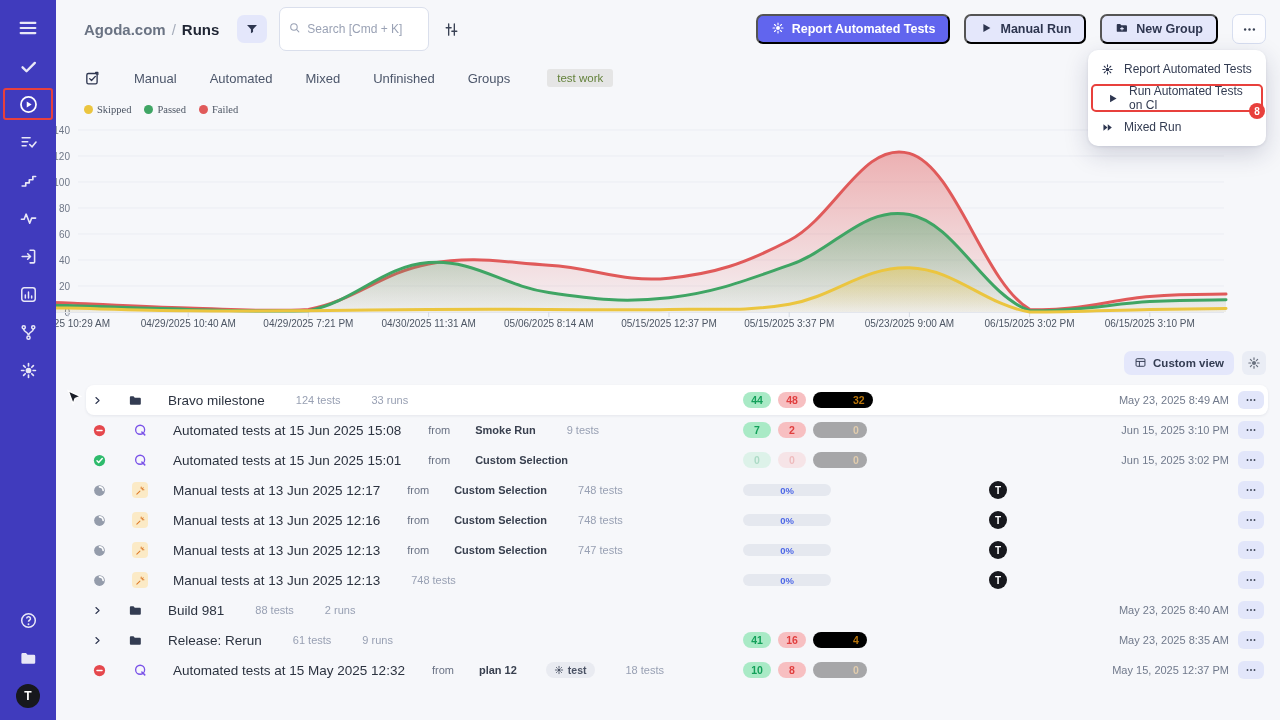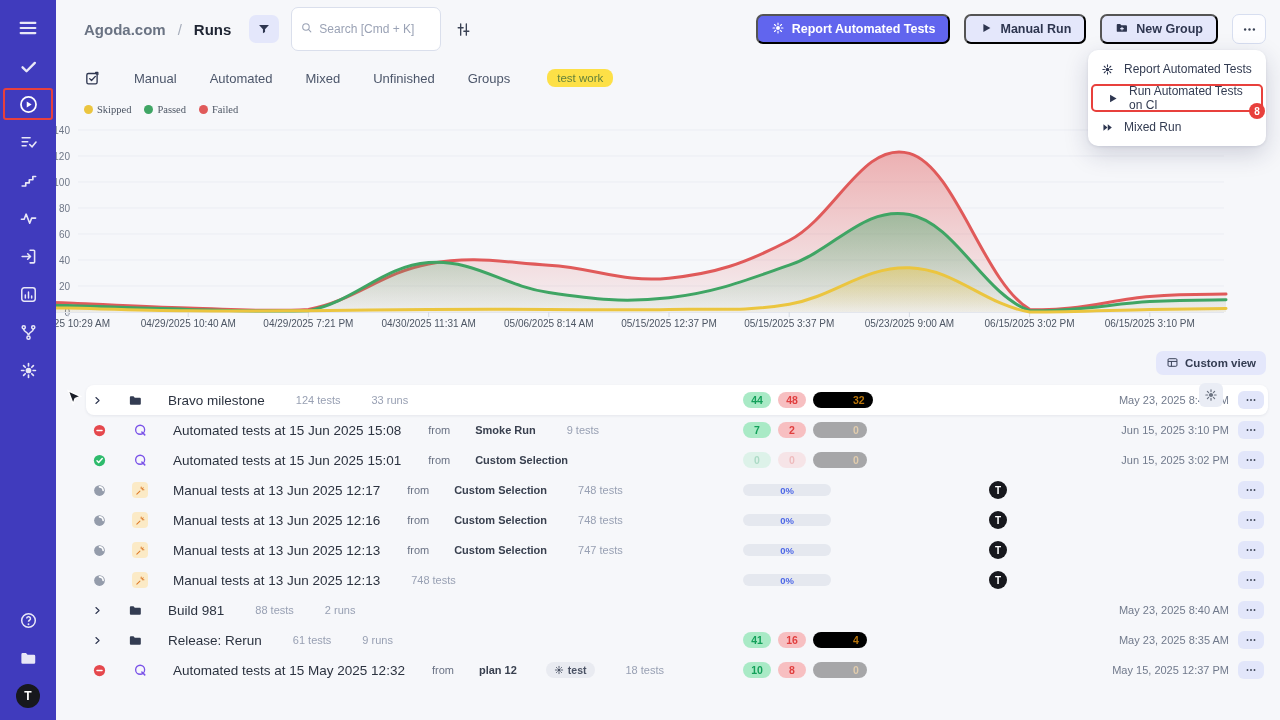--- a/index.html
+++ b/index.html
@@ -16,21 +16,21 @@
   .sb-hl { width:50px; height:32px; margin:-2px 0 8px; border:2px solid #E8403C; border-radius:3px;
     display:flex; align-items:center; justify-content:center; color:#fff; flex:none; }
   .sb-hl svg { width:21px; height:21px; }
   .sb-spacer { flex:1; }
   .sb-avatar { width:24px; height:24px; border-radius:50%; background:#17181D; color:#fff; font-size:12px;
     font-weight:bold; display:flex; align-items:center; justify-content:center; margin-top:2px; cursor:pointer; }
 
   
   #topbar { position:absolute; left:56px; top:0; right:0; height:58px; display:flex; align-items:center;
     padding:0 14px 0 28px; }
-  #breadcrumb { display:flex; align-items:center; gap:12px; font-size:15px; font-weight:bold; white-space:nowrap; }
+  #breadcrumb { display:flex; align-items:center; gap:6px; font-size:15px; font-weight:bold; white-space:nowrap; }
   #breadcrumb .proj { color:#6A7383; }
   #breadcrumb .sep  { color:#A6ADBB; font-weight:normal; }
   #breadcrumb .page { color:#1F2533; }
   .icon-btn { height:28px; border-radius:7px; display:flex; align-items:center; justify-content:center; cursor:pointer; }
   #filter-btn { width:30px; background:#E4E7FB; color:#2E3650; margin-left:18px; }
   #filter-btn svg { width:14px; height:14px; }
   #searchbox { margin-left:12px; width:150px; height:44px; background:#fff; border:1px solid #DADFEC; border-radius:7px;
     display:flex; align-items:center; padding:0 8px; gap:6px; color:#9AA2B5; }
   #searchbox svg { width:13px; height:13px; flex:none; }
   #searchbox input { border:none; outline:none; width:100%; font-size:12px; color:#3A4254; background:transparent;
@@ -58,34 +58,34 @@
   .dd-hlbox .dd-item { height:24px; }
   .dd-badge { position:absolute; right:-4px; bottom:-9px; width:16px; height:16px; border-radius:50%;
     background:#E8403C; color:#fff; font-size:10px; font-weight:bold; display:flex; align-items:center;
     justify-content:center; }
 
   
   #tabs { position:absolute; left:84px; top:69px; display:flex; align-items:center; gap:33px; }
   #tabs .tabs-icon { color:#2E3650; display:flex; cursor:pointer; }
   #tabs .tabs-icon svg { width:17px; height:17px; }
   .tab { font-size:13px; color:#4C566A; cursor:pointer; }
-  #filter-chip { background:#fde047; color:#64823B; font-size:11.5px; padding:3px 10px; border-radius:8px;
+  #filter-chip { background:#e5e5e5; color:#64823B; font-size:11.5px; padding:3px 10px; border-radius:3px;
     margin-left:4px; cursor:pointer; }
 
   
   #legend { position:absolute; left:84px; top:104px; display:flex; align-items:flex-end; gap:13px;font-family:Liberation Serif, serif; }
   .lg-item { display:flex; align-items:center; gap:4px; font-size:10.5px; color:#4D5664; cursor:pointer; }
   .lg-dot { width:9px; height:9px; border-radius:50%; }
 
   
   #chart { position:absolute; left:0; top:124px; width:1280px; height:212px; }
   #chart svg { display:block; }
 
   
-  #viewbar { position:absolute; right:14px; top:351px; display:flex; align-items:center; gap:8px; z-index:5;flex-direction:column; }
+  #viewbar { position:absolute; right:14px; top:351px; display:flex; align-items:center; gap:8px; z-index:5; }
   #customview-btn { height:24px; background:#E4E7FB; border-radius:7px; color:#333C52; font-size:11.5px;
     font-weight:bold; display:flex; align-items:center; gap:6px; padding:0 10px; cursor:pointer; }
   #customview-btn svg { width:13px; height:13px; }
   #viewgear-btn { width:24px; height:24px; border-radius:6px; background:#EAEDF5; color:#6B7280;
     display:flex; align-items:center; justify-content:center; cursor:pointer; }
   #viewgear-btn svg { width:14px; height:14px; }
 
   
   #runlist { position:absolute; left:86px; top:385px; right:12px; }
   .row { position:relative; height:30px; display:flex; align-items:center; border-radius:8px; padding:0 4px 0 6px; cursor:pointer; }

